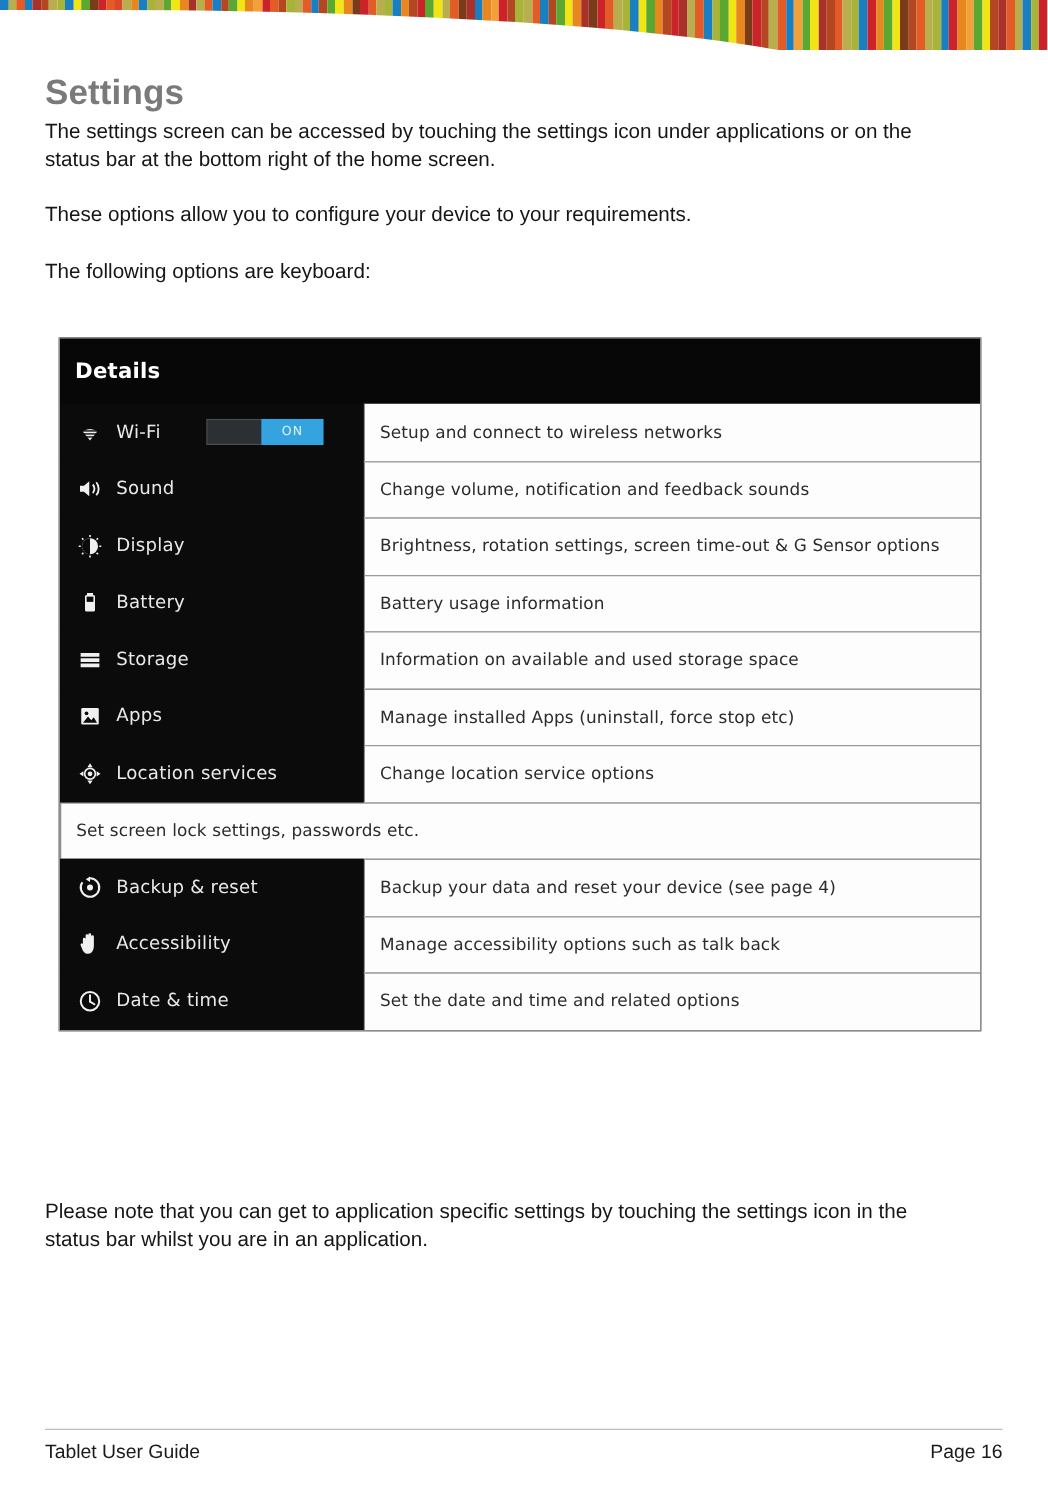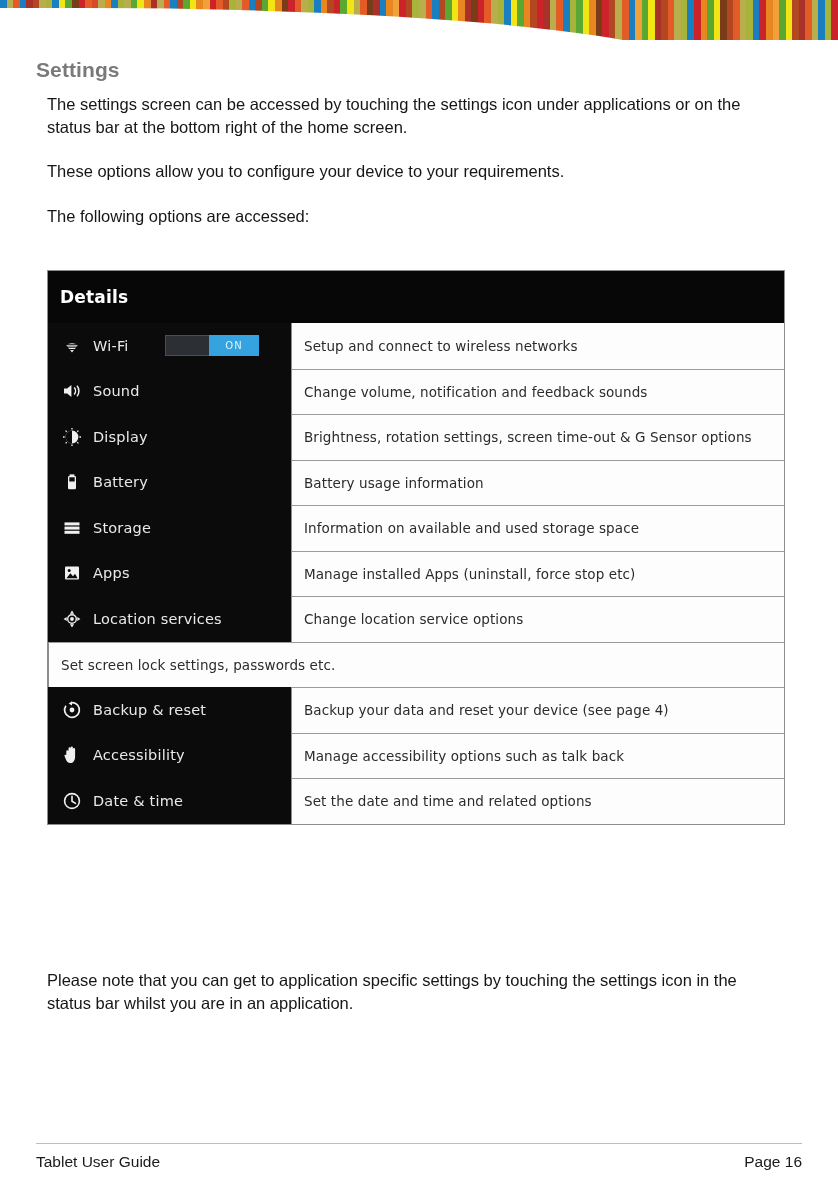--- a/index.html
+++ b/index.html
@@ -50,31 +50,31 @@
   }
 
   
   .page-body {
     position: absolute;
     left: 36px;
     top: 58px;
     width: 766px;
   }
   #page-title {
-    font-size: 21px;
+    font-size: 28px;
     font-weight: bold;
     color: #7a7a7a;
     letter-spacing: .1px;
     margin: 0 0 4px 0;
   }
   .para {
     font-size: 16.5px;
     color: #161616;
     line-height: 22.5px;
-    margin: 11px;
+    margin: 0;
     max-width: 700px;
   }
   .para.gap { margin-top: 22px; }
 
   
   #settings-table {
     position: absolute;
     left: 47px;
     top: 270px;
     width: 738px;
@@ -336,21 +336,21 @@
       <span style="background: rgb(204, 34, 41); width: 6.54688px;"></span>
     </div>
   <div id="stripe-curve-mask"></div>
   <div id="stripe-left-mask"></div>
 </div>
 
 <div class="page-body">
   <h1 id="page-title">Settings</h1>
   <p class="para">The settings screen can be accessed by touching the settings icon under applications or on the status bar at the bottom right of the home screen.</p>
   <p class="para gap">These options allow you to configure your device to your requirements.</p>
-  <p class="para gap">The following options are accessed:</p>
+  <p class="para gap">The following options are keyboard:</p>
 </div>
 
 <div id="settings-table">
   <div class="tbl-head">
     <div class="th-details">Details</div>
   </div>
   <div id="table-rows">
       <div class="tbl-row">
         <div class="cell-menu">
           <span class="ic">

